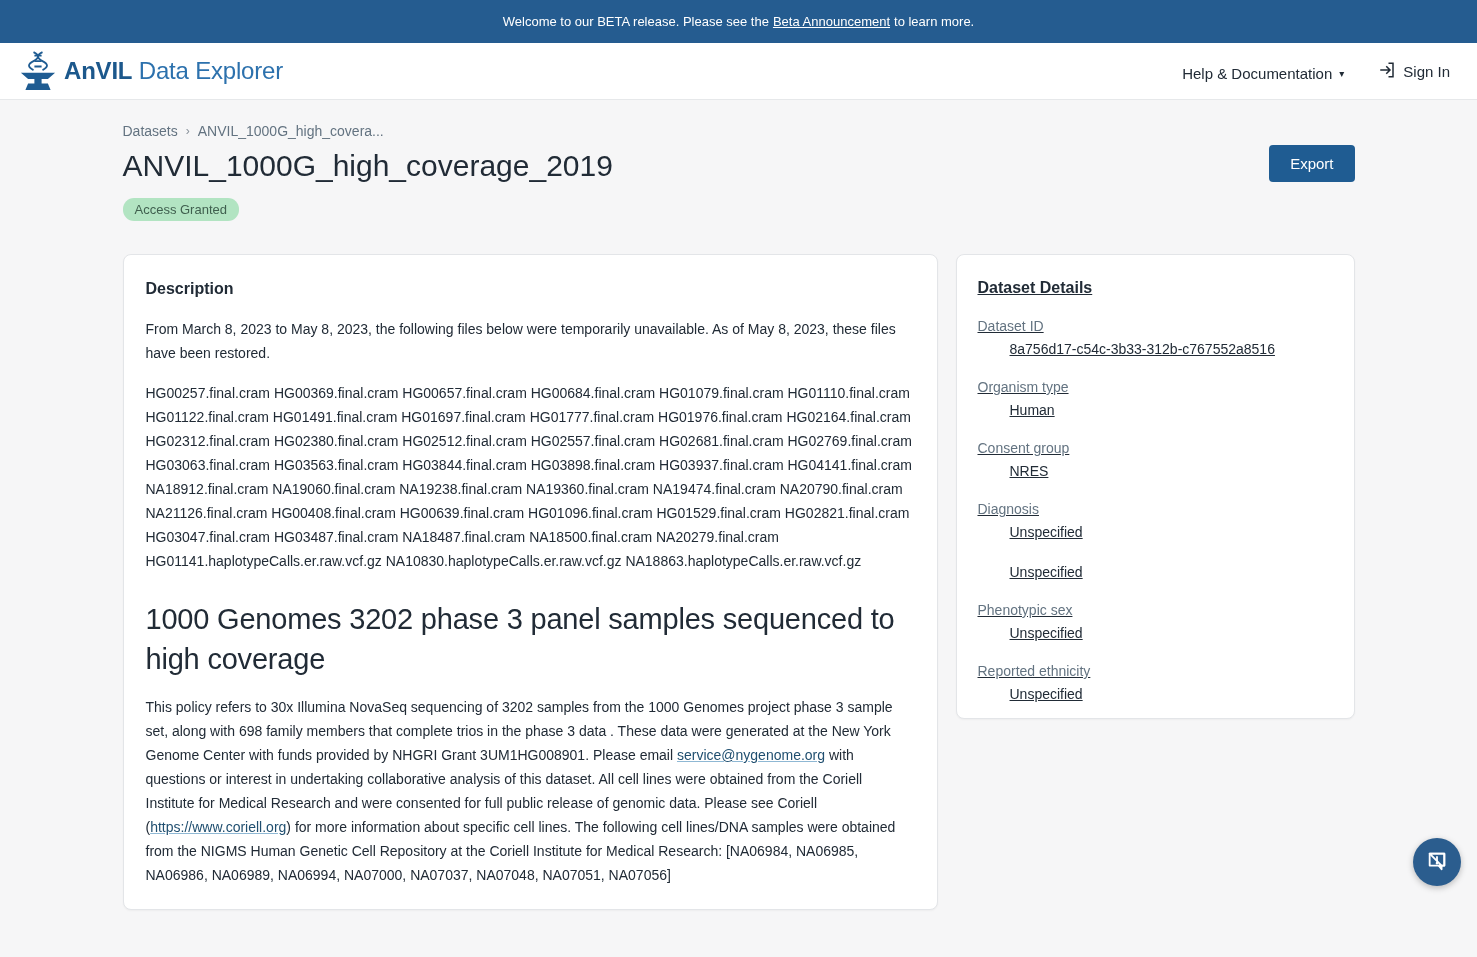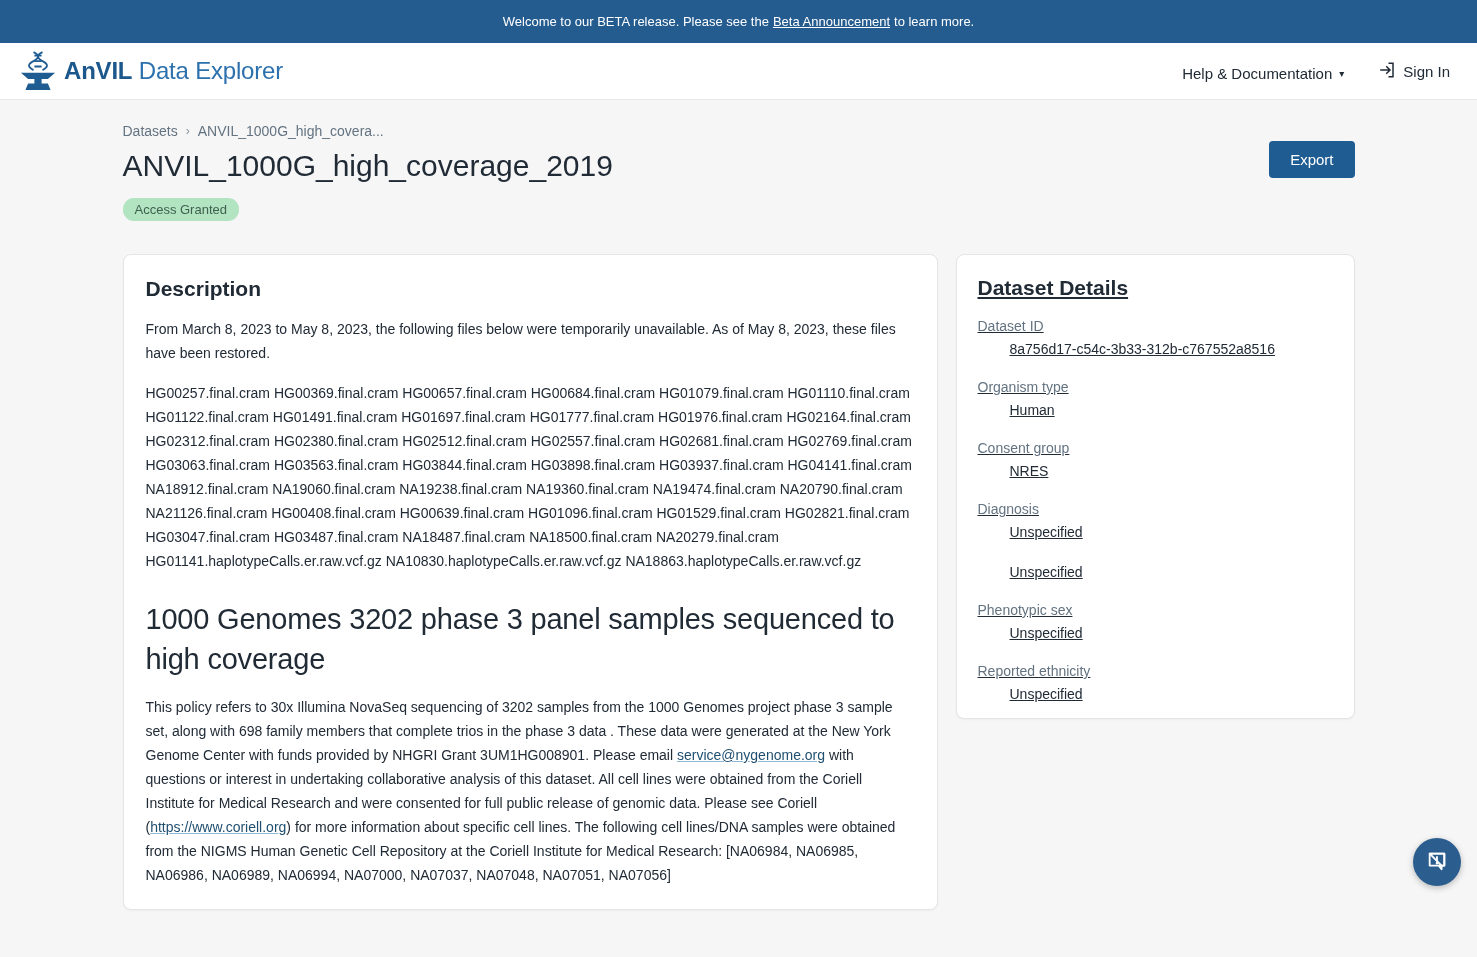--- a/index.html
+++ b/index.html
@@ -23,36 +23,36 @@
   .header-nav { display:flex; align-items:flex-end; gap:34px; font-size:15px; color:#212b36; }
   .nav-item { display:flex; align-items:center; gap:7px; cursor:pointer; }
   .caret { font-size:10px; color:#212b36; }
   .signin-icon { width:18px; height:18px; }
 
   
   .container { width:1232px; margin:0 auto; padding-top:23px; }
   .breadcrumb { font-size:14px; color:#637381; display:flex; align-items:center; gap:8px; }
   .breadcrumb .crumb-link { cursor:pointer; }
   .breadcrumb .sep { font-size:12px; color:#8a939c; }
-  .title-row { display:flex; justify-content:space-between; align-items:flex-start; margin-top:8px; }
+  .title-row { display:flex; justify-content:space-between; align-items:center; margin-top:8px; }
   .page-title { font-size:30px; font-weight:500; line-height:38px; color:#212b36; }
   .export-btn { background:#1f5c92; color:#fff; border:none; border-radius:4px;
                 font-size:15px; font-family:inherit; padding:10px 21px; cursor:pointer;
                 margin-top:-6px; }
   .badge { display:inline-block; margin-top:13px; background:#b2e4c2; color:#40604f;
            border-radius:11px; font-size:13px; line-height:13px; padding:5px 12px; }
 
   
   .columns { display:flex; gap:18px; margin-top:33px; align-items:flex-start; }
   .card { background:#fff; border:1px solid #e3e5e8; border-radius:8px;
           box-shadow:0 1px 2px rgba(0,0,0,.04); }
   .card-desc { width:815px; padding:22px; }
   .card-details { width:399px; padding:21px 21px 12px 21px;text-decoration:underline; }
 
-  .section-heading { font-size:21px; font-weight:700; line-height:24px; color:#212b36; }
+  .section-heading { font-size:16px; font-weight:700; line-height:24px; color:#212b36; }
   .card-desc p { font-size:14px; line-height:24px; margin-top:16px; color:#212b36; }
   .desc-h1 { font-size:29px; font-weight:500; line-height:40px; margin-top:26px;
              color:#212b36; letter-spacing:-0.2px; }
   .card-desc a { color:#1f4e6f; text-decoration:underline;
                  text-decoration-color:#8fb8d4; cursor:pointer; }
 
   
   .field { margin-top:16px; }
   .field-label { font-size:14px; line-height:21px; color:#637381; }
   .field-value { font-size:14px; line-height:24px; color:#212b36; overflow-wrap:anywhere;margin-left:32px; }

